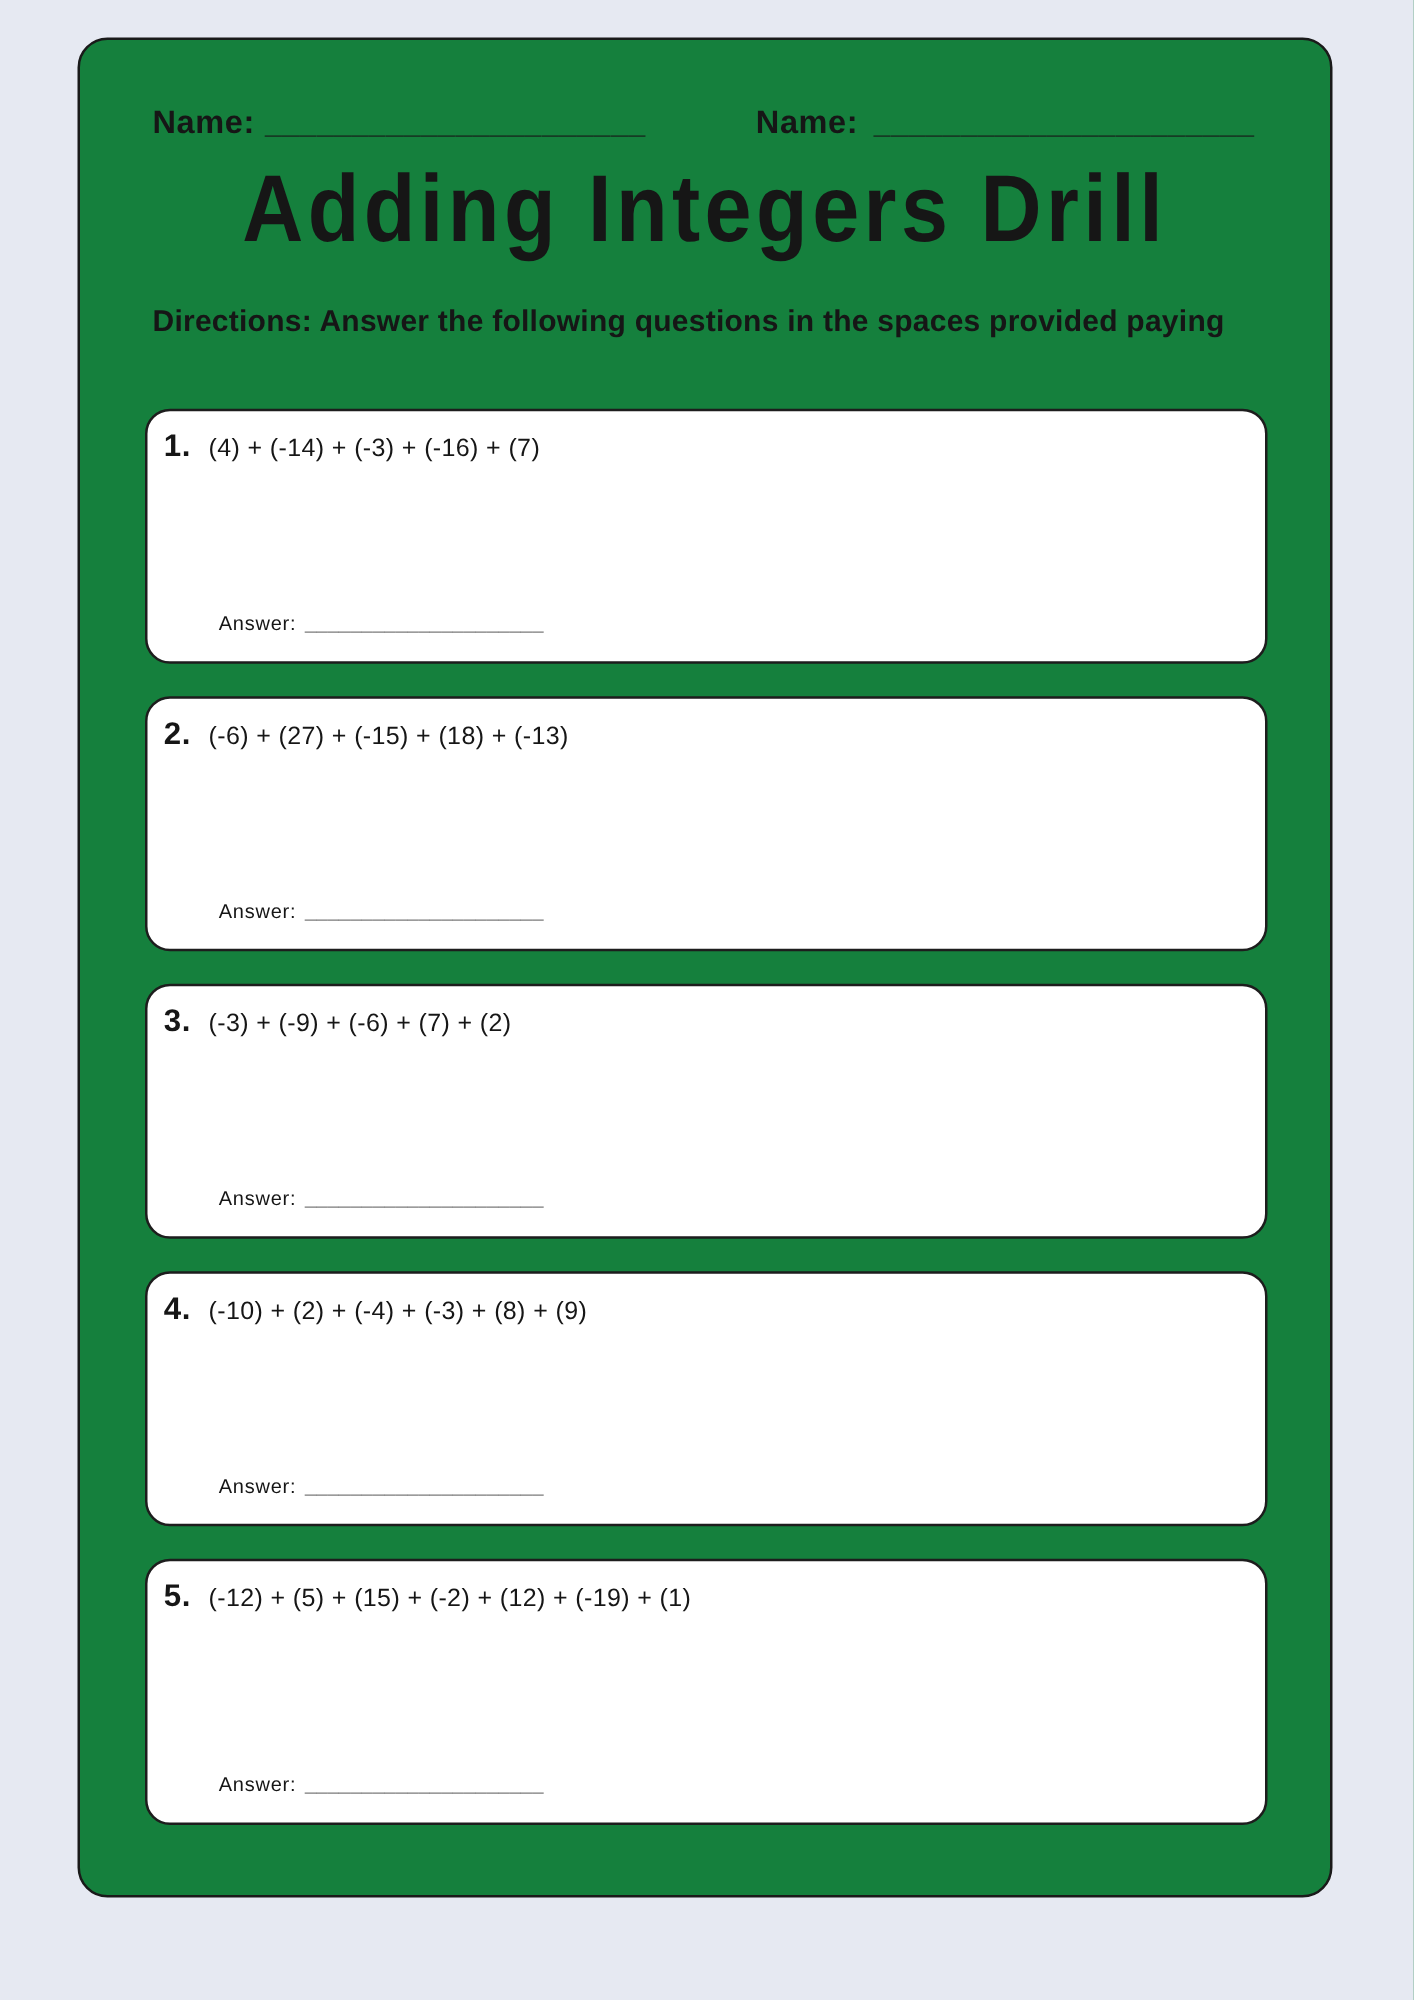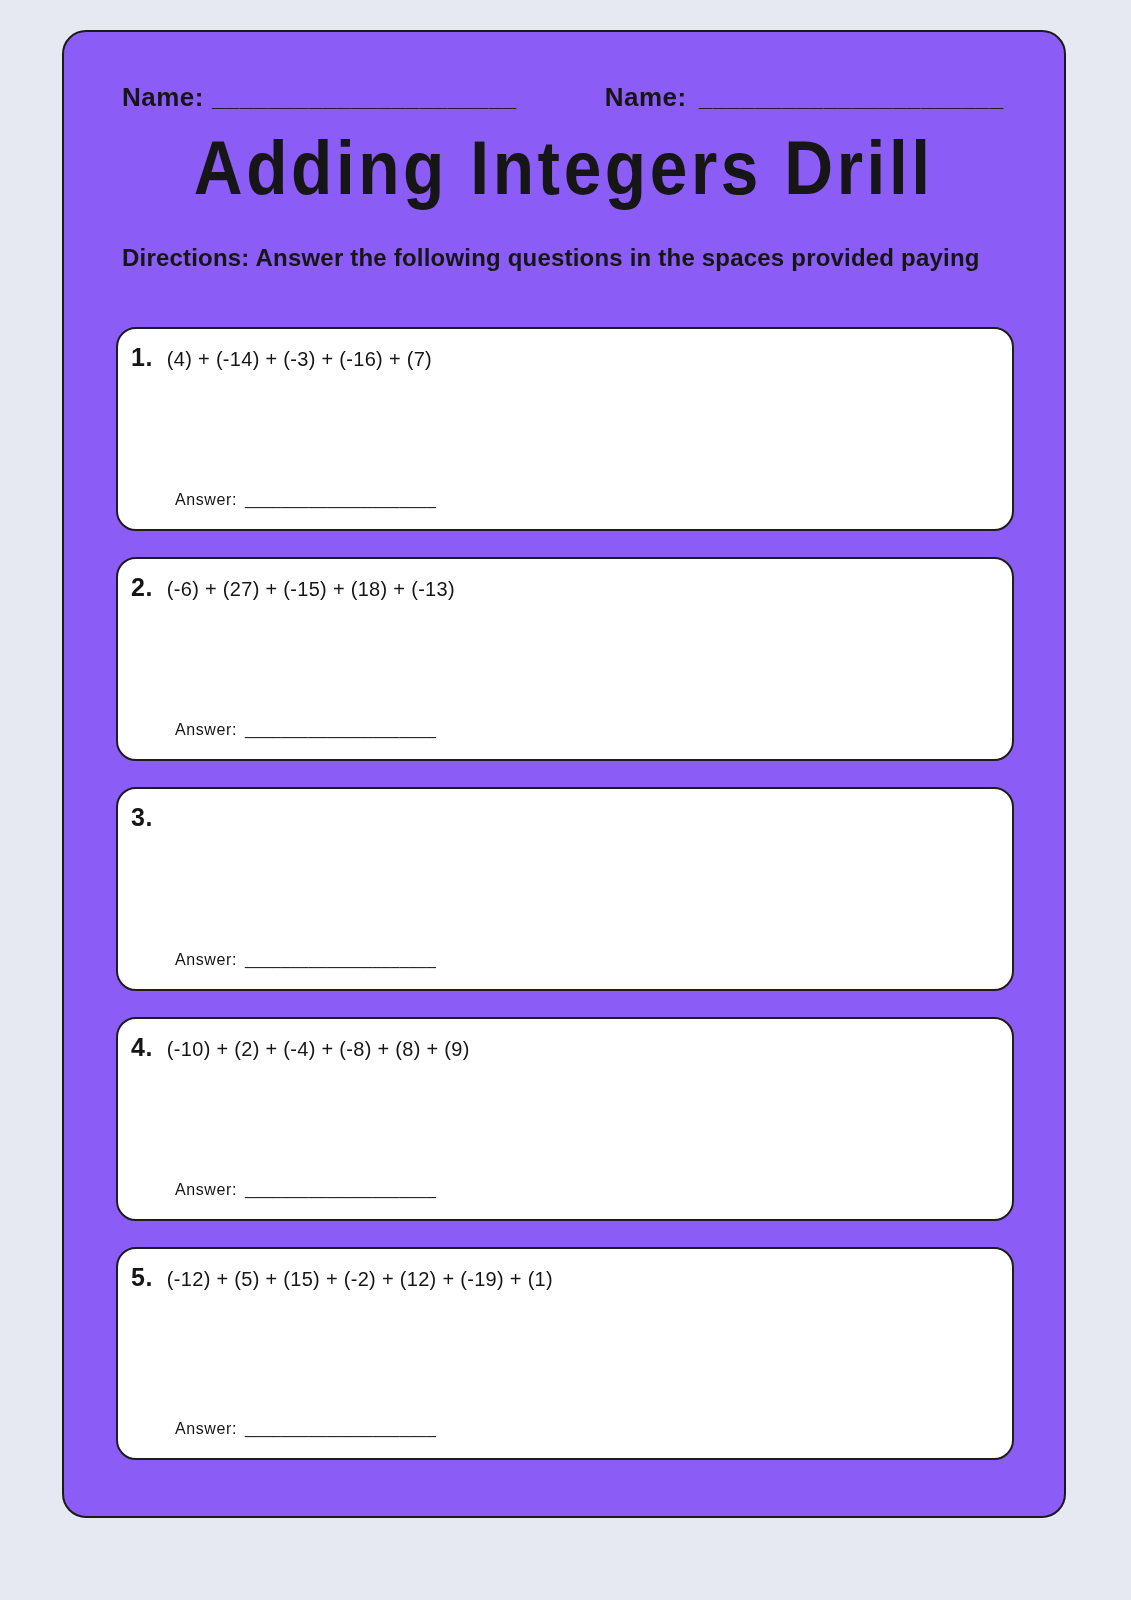--- a/index.html
+++ b/index.html
@@ -14,21 +14,21 @@
     color: #161616;
     overflow: hidden;
   }
 
   .card {
     position: absolute;
     left: 62px;
     top: 30px;
     width: 1004px;
     height: 1488px;
-    background: #8b5cf6;
+    background: #15803d;
     border: 2px solid #1a1a1a;
     border-radius: 24px;
     overflow: hidden;
   }
 
   
   .header-row {
     display: flex;
     align-items: baseline;
     margin: 50px 58px 0 58px;
@@ -111,21 +111,21 @@
   .work-space { flex: 1 1 auto; }
 
   .answer-row {
     display: flex;
     align-items: baseline;
     margin-left: 44px;
     font-size: 16px;
     white-space: nowrap;
   }
   .answer-label { letter-spacing: 0.6px; }
-  .answer-line { margin-left: 8px; letter-spacing: 0.2px; }
+  .answer-line { margin-left: 8px; letter-spacing: 0.2px; font-style: italic; }
 </style>
 </head>
 <body>
 
 <div class="card">
 
   <div class="header-row">
     <span class="field-label">Name:</span>
     <span class="fill-line">______________________</span>
     <span class="date-group">
@@ -164,32 +164,33 @@
       <div class="work-space"></div>
       <div class="answer-row">
         <span class="answer-label">Answer:</span>
         <span class="answer-line">_____________________</span>
       </div>
     </div>
 
     <div class="problem-box">
       <div class="problem-head">
         <span class="problem-number">3.</span>
+        <span class="problem-expression">(-3) + (-9) + (-6) + (7) + (2)</span>
       </div>
       <div class="work-space"></div>
       <div class="answer-row">
         <span class="answer-label">Answer:</span>
         <span class="answer-line">_____________________</span>
       </div>
     </div>
 
     <div class="problem-box">
       <div class="problem-head">
         <span class="problem-number">4.</span>
-        <span class="problem-expression">(-10) + (2) + (-4) + (-8) + (8) + (9)</span>
+        <span class="problem-expression">(-10) + (2) + (-4) + (-3) + (8) + (9)</span>
       </div>
       <div class="work-space"></div>
       <div class="answer-row">
         <span class="answer-label">Answer:</span>
         <span class="answer-line">_____________________</span>
       </div>
     </div>
 
     <div class="problem-box">
       <div class="problem-head">

